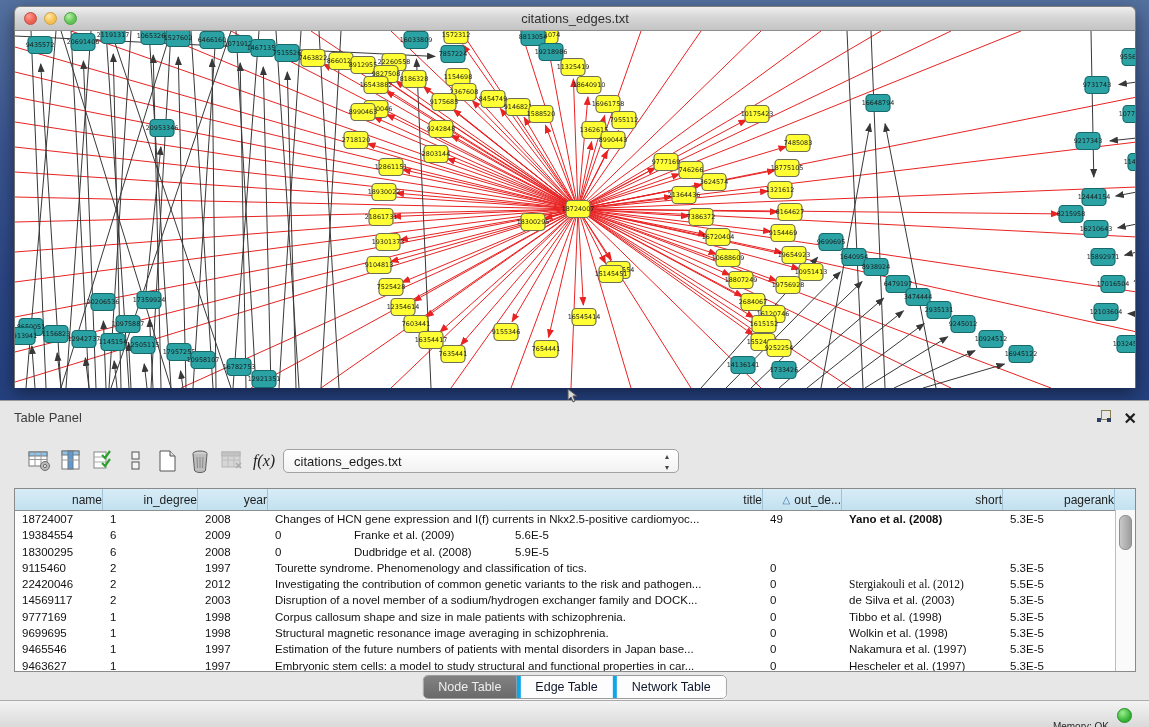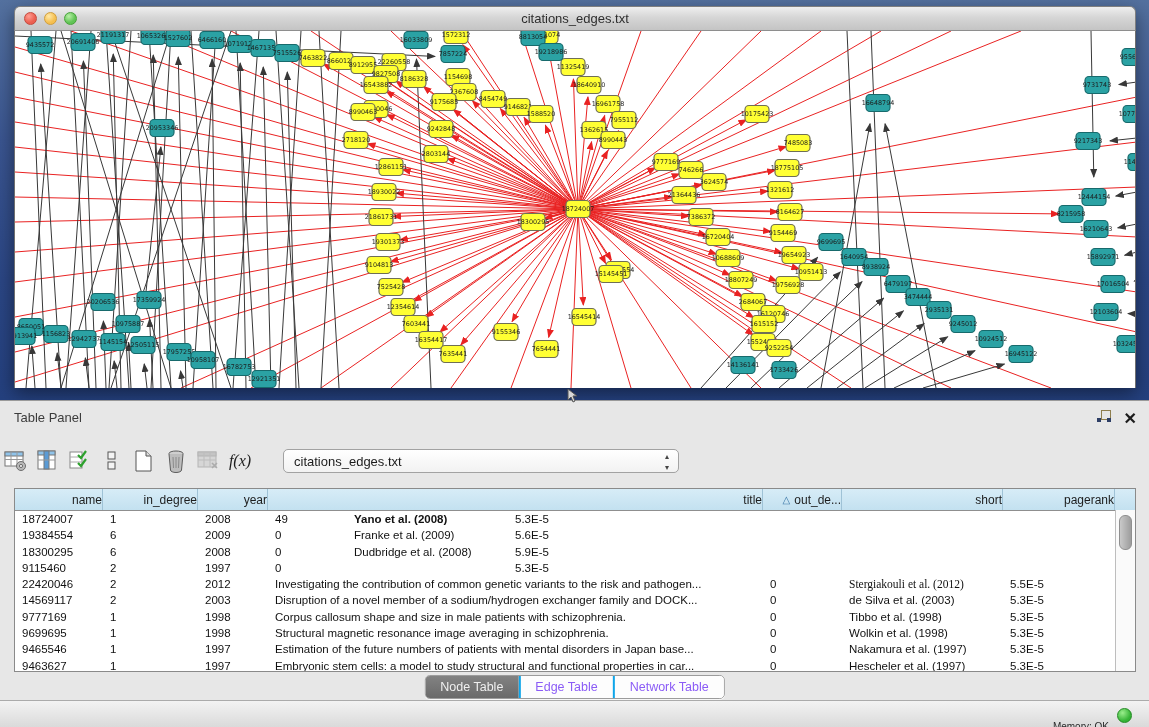--- a/index.html
+++ b/index.html
@@ -20,21 +20,21 @@
   .light.red{background:radial-gradient(circle at 35% 30%,#ff9d92,#ec5f50 60%);border:1px solid #c44a3e;}
   .light.yellow{background:radial-gradient(circle at 35% 30%,#ffe9a8,#f5bf4f 60%);border:1px solid #d19e3c;}
   .light.green{background:radial-gradient(circle at 35% 30%,#b9f0a8,#61c455 60%);border:1px solid #47a23a;}
   .graph{position:relative;height:357px;background:#ffffff;overflow:hidden;
          border-left:1px solid #6f6f6f;border-right:1px solid #6f6f6f;}
   
   .bottom{position:absolute;left:0;top:400px;width:1149px;height:327px;background:#e7e7e7;
           border-top:1px solid #9a9a9a;}
   .panel-title{position:absolute;left:14px;top:5px;height:24px;line-height:24px;font-size:13px;color:#3c3c3c;}
   .panel-btns{position:absolute;right:12px;top:8px;display:flex;gap:12px;align-items:center;}
-  .toolbar{position:absolute;left:0;top:44px;display:flex;align-items:center;text-align:right;}
+  .toolbar{position:absolute;left:24px;top:44px;display:flex;align-items:center;text-align:right;}
   .tool{width:32px;height:32px;display:flex;align-items:center;justify-content:center;cursor:default;}
   .fx{font-family:"Liberation Serif",serif;font-style:italic;font-size:16px;color:#1d1d1d;}
   .combo{position:absolute;left:283px;top:48px;width:396px;height:24px;
          background:linear-gradient(#ffffff,#f2f2f2);border:1px solid #a2a2a2;border-radius:5px;
          font-size:13px;color:#1c1c1c;line-height:24px;padding-left:10px;box-sizing:border-box;}
   .combo .steppers{position:absolute;right:9px;top:1px;font-size:8px;line-height:11px;color:#444;text-align:center;}
   
   .table-wrap{position:absolute;left:14px;top:87px;width:1122px;height:184px;background:#fff;
               border:1px solid #8a8a8a;box-sizing:border-box;overflow:hidden;}
   .thead{display:flex;height:21px;background:linear-gradient(#d7ecf7,#c3e1f0);
@@ -45,22 +45,22 @@
   .trow{display:flex;height:16.3px;line-height:16.3px;font-size:11.5px;color:#111;background:#fff;}
   .tcell{box-sizing:border-box;padding-left:7px;overflow:hidden;white-space:nowrap;}
   .vscroll{position:absolute;right:0;top:21px;bottom:0;width:19px;background:#fafafa;
            border-left:1px solid #bdbdbd;}
   .vthumb{position:absolute;left:3px;top:5px;width:11px;height:33px;border-radius:6px;
           background:linear-gradient(90deg,#c9c9c9,#9d9d9d);border:1px solid #8f8f8f;}
   
   .tabs{position:absolute;top:274px;left:50%;transform:translateX(-50%);display:flex;height:22px;
         border:1px solid #9c9c9c;border-radius:5px;overflow:hidden;background:#fff;
         box-shadow:0 1px 0 rgba(255,255,255,.7);}
-  .tab{padding:0 15px;line-height:22px;font-size:12.5px;color:#8b5cf6;background:#fdfdfd;
-       border-left:2px solid #0ea5e9;cursor:default;}
+  .tab{padding:0 15px;line-height:22px;font-size:12.5px;color:#0f172a;background:#fdfdfd;
+       border-left:4px solid #0ea5e9;cursor:default;}
   .tab:first-child{border-left:none;}
   .tab.active{background:linear-gradient(#828282,#6a6a6a);color:#efefef;}
   
   .statusbar{position:absolute;left:0;bottom:0;width:1149px;height:27px;
              background:linear-gradient(#f3f3f3,#d9d9d9);border-top:1px solid #ababab;}
   .mem{position:absolute;right:40px;top:12px;height:27px;line-height:27px;font-size:10px;color:#2b2b2b;}
   .memdot{position:absolute;right:17px;top:7px;width:13px;height:13px;border-radius:50%;
           background:radial-gradient(circle at 35% 30%,#9aee8c,#35b335 65%);border:1px solid #208a20;}
   .cursor{position:absolute;left:567px;top:389px;z-index:30;}
 </style>
@@ -841,20 +841,21 @@
           </div>
           <div class="hcell" style="width: 112px;">
             <span>pagerank</span>
           </div>
         </div>
       <div id="tbody">
           <div class="trow">
             <div class="tcell" style="width: 88px;">18724007</div>
             <div class="tcell" style="width: 95px;">1</div>
             <div class="tcell" style="width: 70px;">2008</div>
+            <div class="tcell" style="width: 495px;">Changes of HCN gene expression and I(f) currents in Nkx2.5-positive cardiomyoc...</div>
             <div class="tcell" style="width: 79px;">49</div>
             <div class="tcell" style="width: 161px; font-weight: bold;">Yano et al. (2008)</div>
             <div class="tcell" style="width: 112px;">5.3E-5</div>
           </div>
           <div class="trow">
             <div class="tcell" style="width: 88px;">19384554</div>
             <div class="tcell" style="width: 95px;">6</div>
             <div class="tcell" style="width: 70px;">2009</div>
             <div class="tcell" style="width: 79px;">0</div>
             <div class="tcell" style="width: 161px;">Franke et al. (2009)</div>
@@ -865,20 +866,21 @@
             <div class="tcell" style="width: 95px;">6</div>
             <div class="tcell" style="width: 70px;">2008</div>
             <div class="tcell" style="width: 79px;">0</div>
             <div class="tcell" style="width: 161px;">Dudbridge et al. (2008)</div>
             <div class="tcell" style="width: 112px;">5.9E-5</div>
           </div>
           <div class="trow">
             <div class="tcell" style="width: 88px;">9115460</div>
             <div class="tcell" style="width: 95px;">2</div>
             <div class="tcell" style="width: 70px;">1997</div>
+            <div class="tcell" style="width: 495px;">Tourette syndrome. Phenomenology and classification of tics.</div>
             <div class="tcell" style="width: 79px;">0</div>
             <div class="tcell" style="width: 161px; margin-top: 20px;">Jankovic et al. (1997)</div>
             <div class="tcell" style="width: 112px;">5.3E-5</div>
           </div>
           <div class="trow">
             <div class="tcell" style="width: 88px;">22420046</div>
             <div class="tcell" style="width: 95px;">2</div>
             <div class="tcell" style="width: 70px;">2012</div>
             <div class="tcell" style="width: 495px;">Investigating the contribution of common genetic variants to the risk and pathogen...</div>
             <div class="tcell" style="width: 79px;">0</div>

